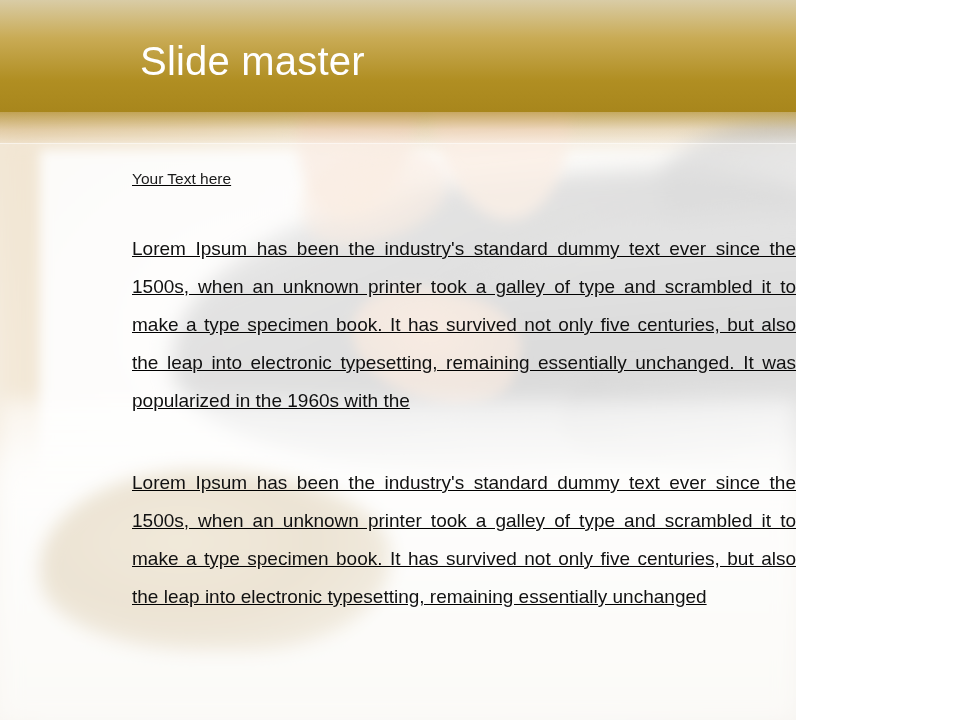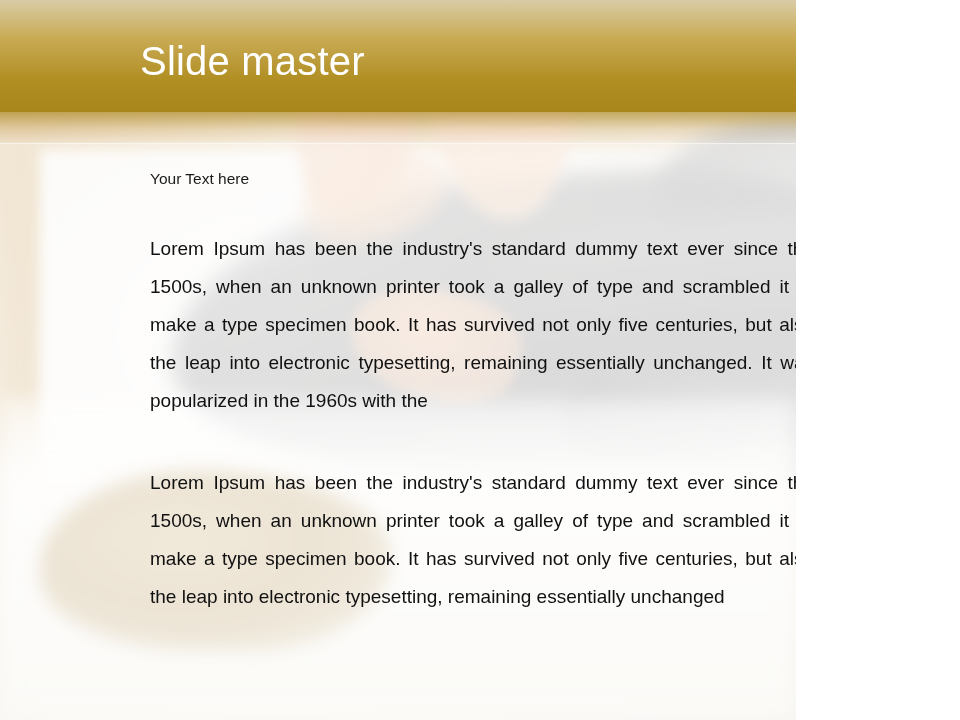--- a/index.html
+++ b/index.html
@@ -164,21 +164,21 @@
     font-size: 40px;
     line-height: 1.15;
     color: #ffffff;
     letter-spacing: .2px;
     white-space: nowrap;
   }
 
   
   .body-area {
     position: absolute;
-    left: 150px; top: 170px; width: 664px;
+    left: 132px; top: 170px; width: 664px; text-decoration: underline;
   }
   .lead {
     font-size: 15.5px;
     color: #1a1a1a;
     margin-bottom: 42px;
   }
   .para {
     font-size: 19px;
     line-height: 2.0;
     color: #111111;

